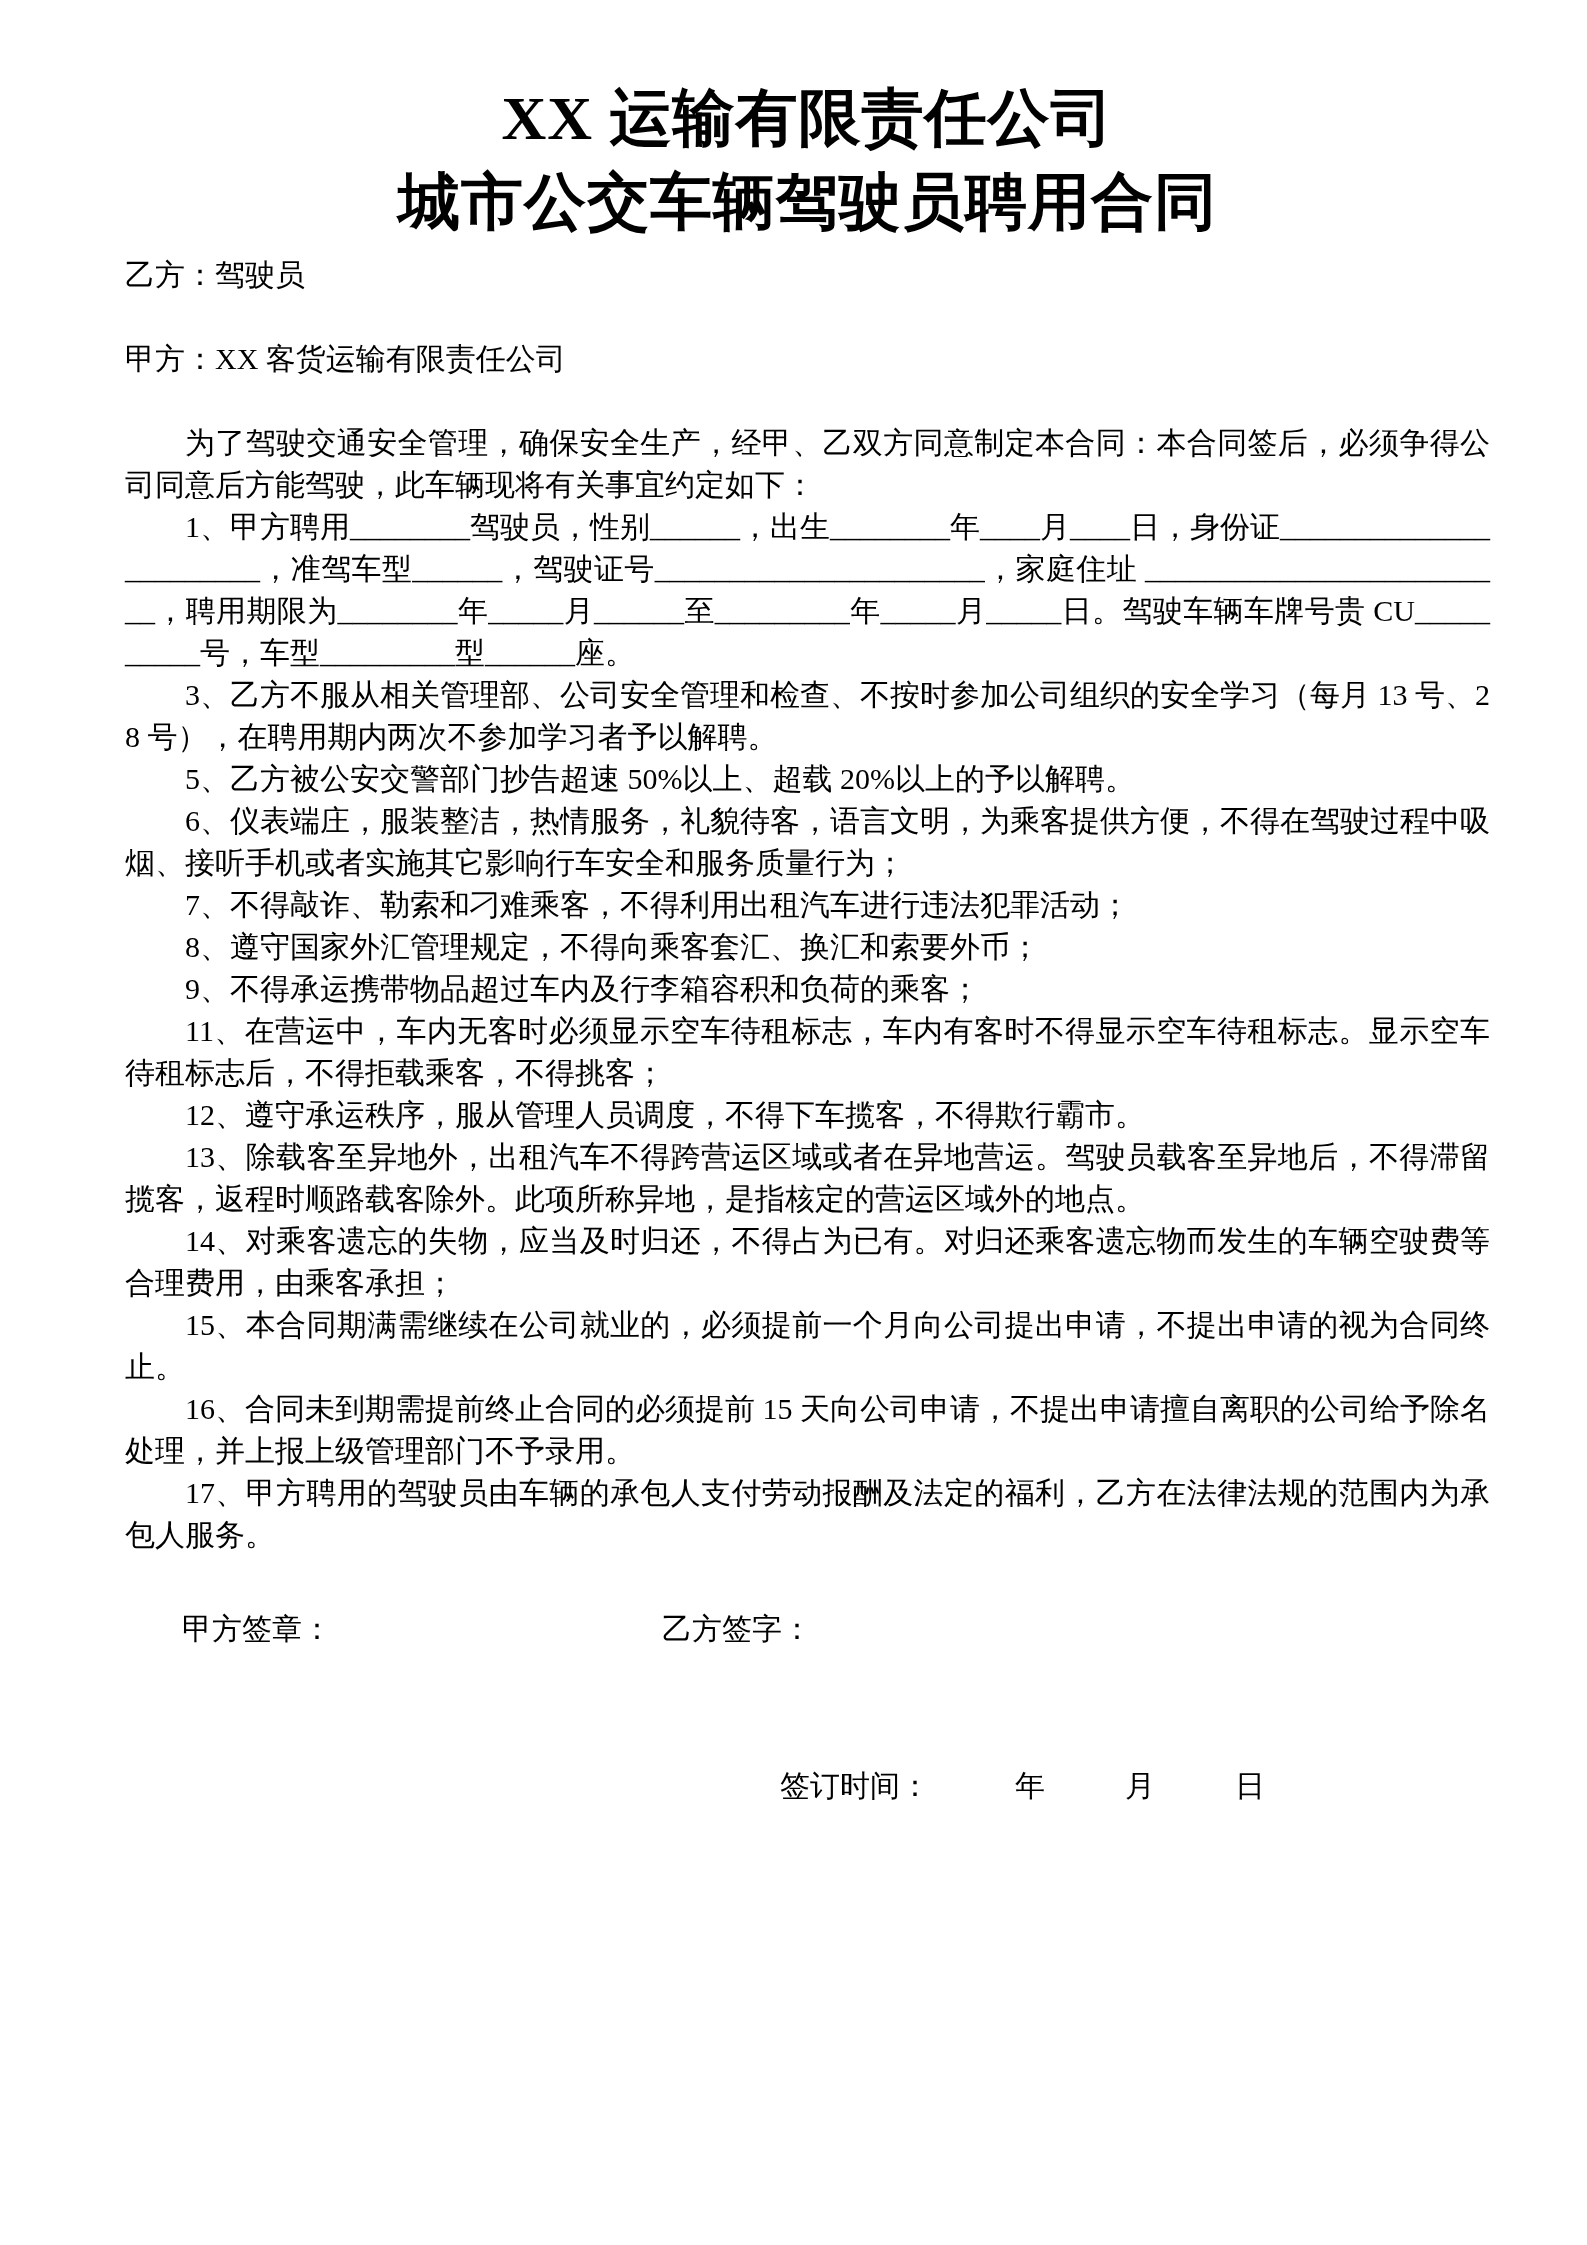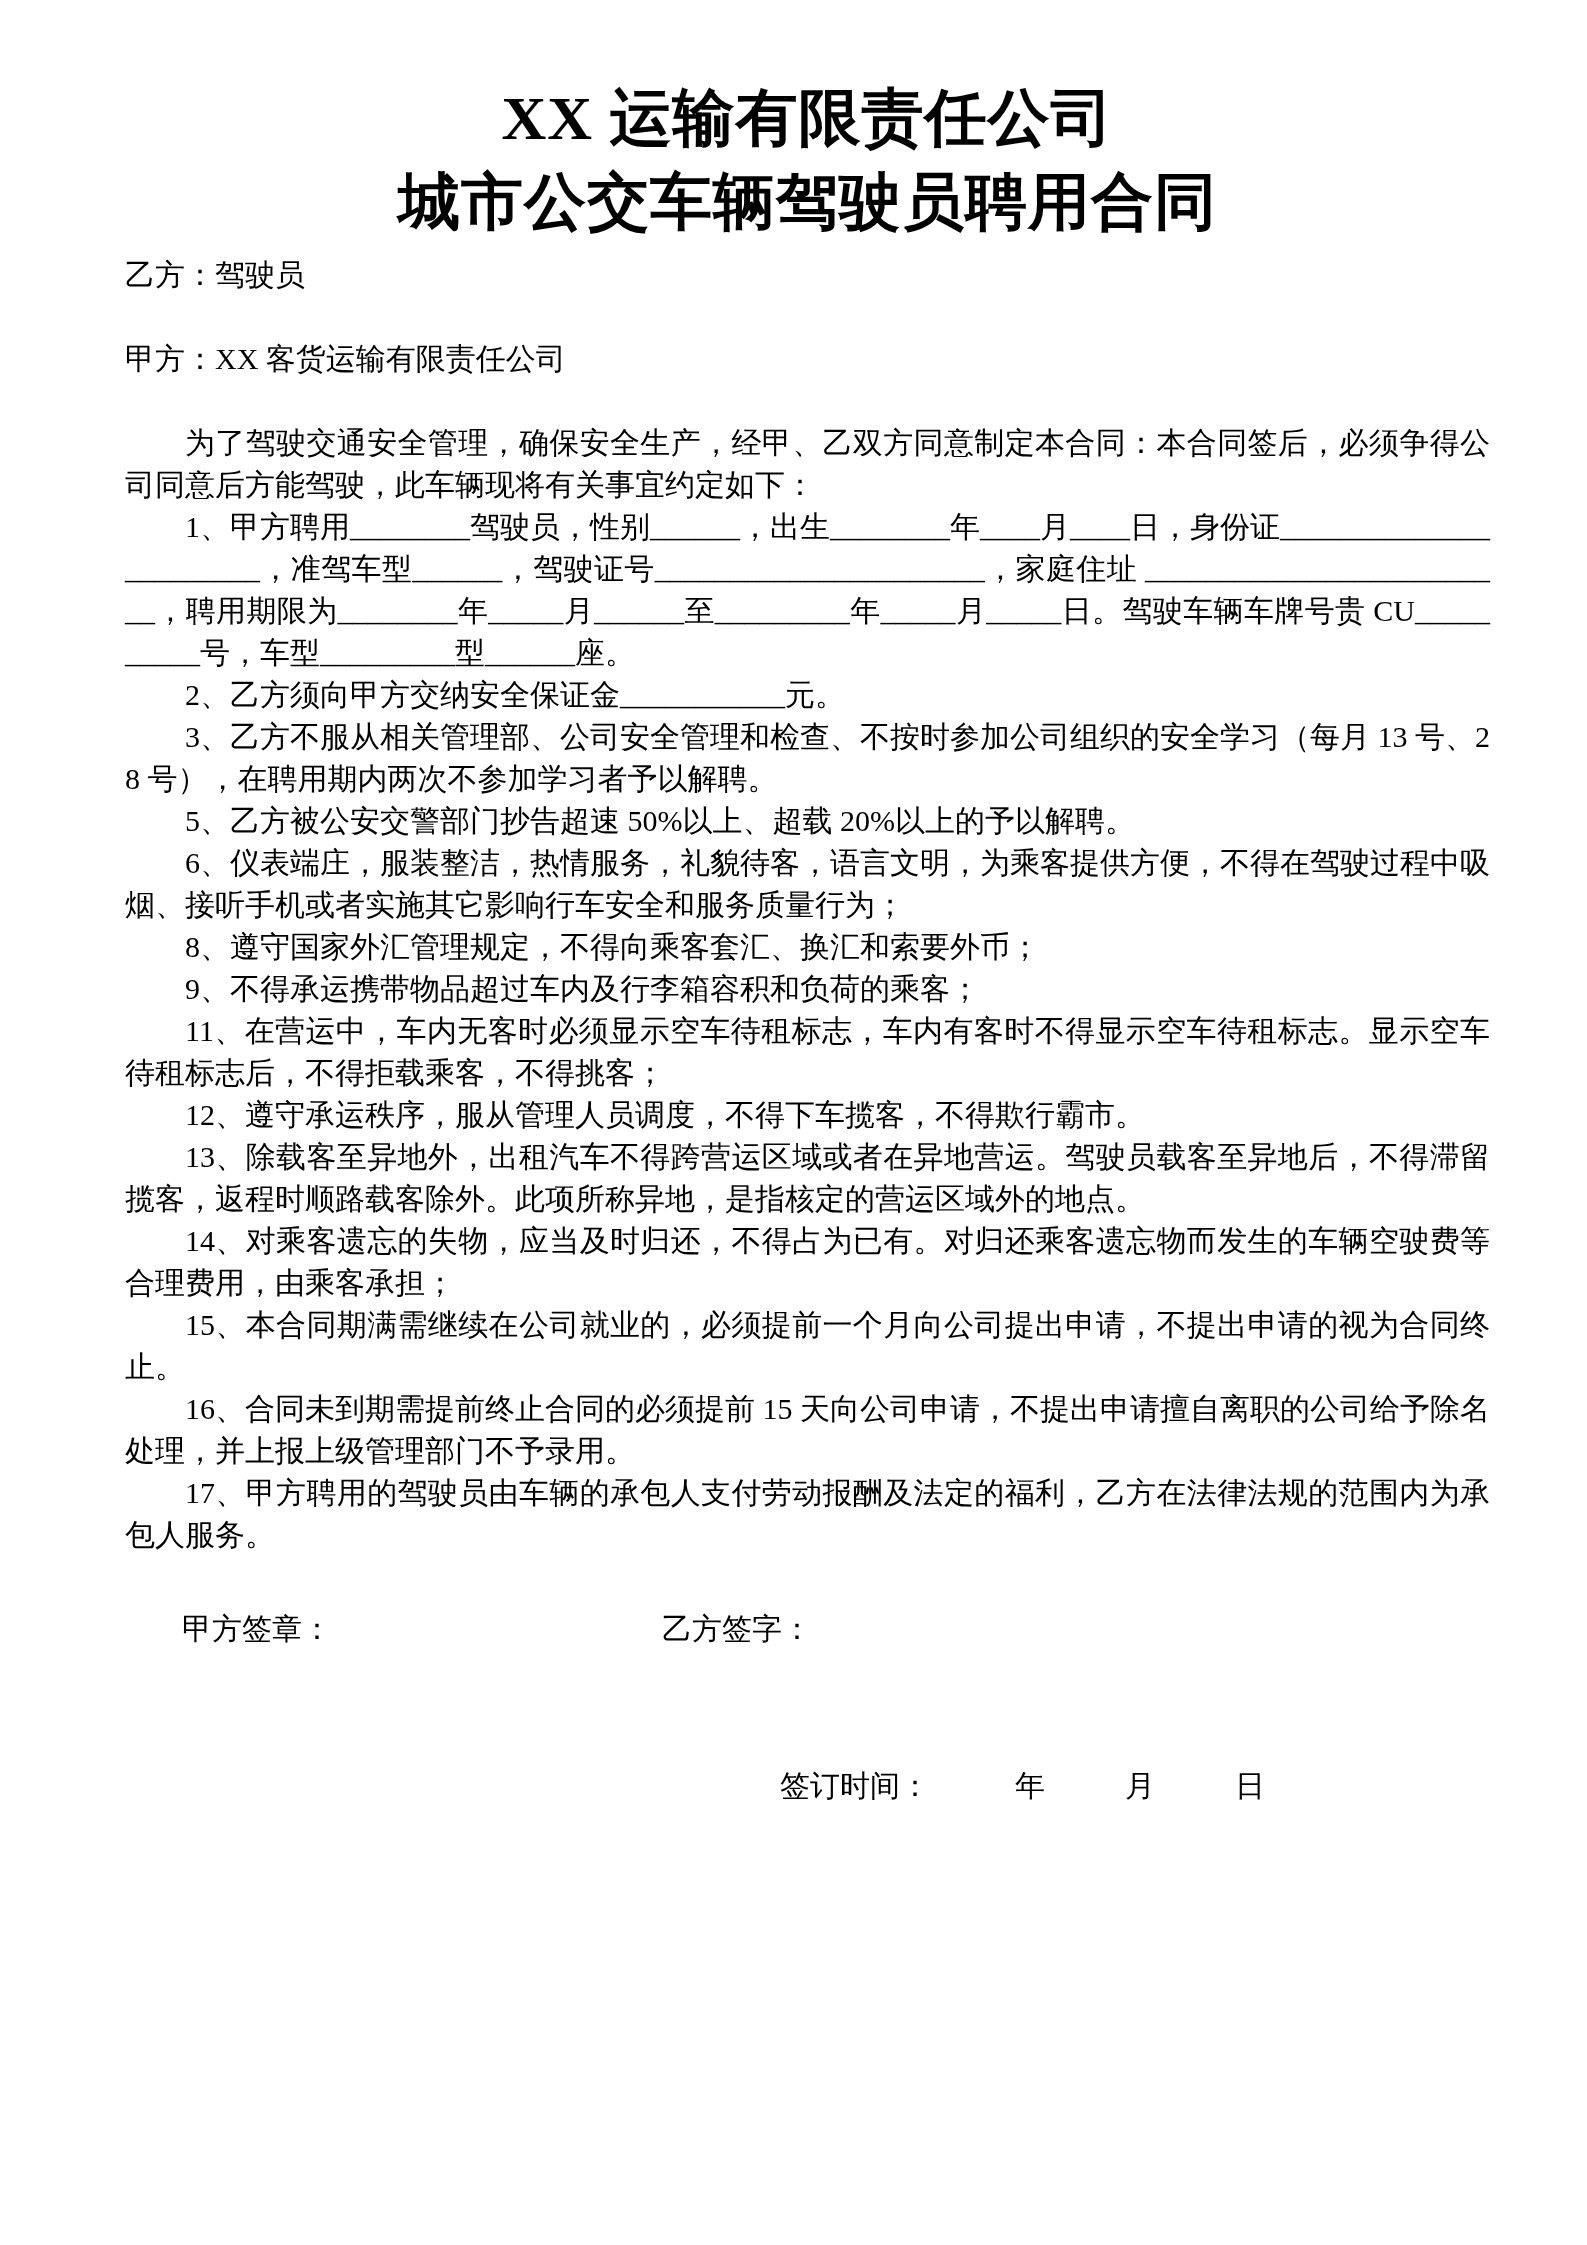--- a/index.html
+++ b/index.html
@@ -60,24 +60,24 @@
 
   <h1 class="title">XX 运输有限责任公司</h1>
   <h1 class="title">城市公交车辆驾驶员聘用合同</h1>
 
   <p class="party">乙方：驾驶员</p>
   <p class="party">甲方：XX 客货运输有限责任公司</p>
 
   <p class="para">为了驾驶交通安全管理，确保安全生产，经甲、乙双方同意制定本合同：本合同签后，必须争得公司同意后方能驾驶，此车辆现将有关事宜约定如下：</p>
 
   <p class="para">1、甲方聘用________驾驶员，性别______，出生________年____月____日，身份证_______________________，准驾车型______，驾驶证号______________________，家庭住址 _________________________，聘用期限为________年_____月______至_________年_____月_____日。驾驶车辆车牌号贵 CU__________号，车型_________型______座。</p>
-  <p class="para">2、乙方须向甲方交纳安全保证金___________元。</p>
   <p class="para">3、乙方不服从相关管理部、公司安全管理和检查、不按时参加公司组织的安全学习（每月 13 号、28 号），在聘用期内两次不参加学习者予以解聘。</p>
   <p class="para">5、乙方被公安交警部门抄告超速 50%以上、超载 20%以上的予以解聘。</p>
   <p class="para">6、仪表端庄，服装整洁，热情服务，礼貌待客，语言文明，为乘客提供方便，不得在驾驶过程中吸烟、接听手机或者实施其它影响行车安全和服务质量行为；</p>
+  <p class="para">7、不得敲诈、勒索和刁难乘客，不得利用出租汽车进行违法犯罪活动；</p>
   <p class="para">8、遵守国家外汇管理规定，不得向乘客套汇、换汇和索要外币；</p>
   <p class="para">9、不得承运携带物品超过车内及行李箱容积和负荷的乘客；</p>
   <p class="para">11、在营运中，车内无客时必须显示空车待租标志，车内有客时不得显示空车待租标志。显示空车待租标志后，不得拒载乘客，不得挑客；</p>
   <p class="para">12、遵守承运秩序，服从管理人员调度，不得下车揽客，不得欺行霸市。</p>
   <p class="para">13、除载客至异地外，出租汽车不得跨营运区域或者在异地营运。驾驶员载客至异地后，不得滞留揽客，返程时顺路载客除外。此项所称异地，是指核定的营运区域外的地点。</p>
   <p class="para">14、对乘客遗忘的失物，应当及时归还，不得占为已有。对归还乘客遗忘物而发生的车辆空驶费等合理费用，由乘客承担；</p>
   <p class="para">15、本合同期满需继续在公司就业的，必须提前一个月向公司提出申请，不提出申请的视为合同终止。</p>
   <p class="para">16、合同未到期需提前终止合同的必须提前 15 天向公司申请，不提出申请擅自离职的公司给予除名处理，并上报上级管理部门不予录用。</p>
   <p class="para">17、甲方聘用的驾驶员由车辆的承包人支付劳动报酬及法定的福利，乙方在法律法规的范围内为承包人服务。</p>
 

